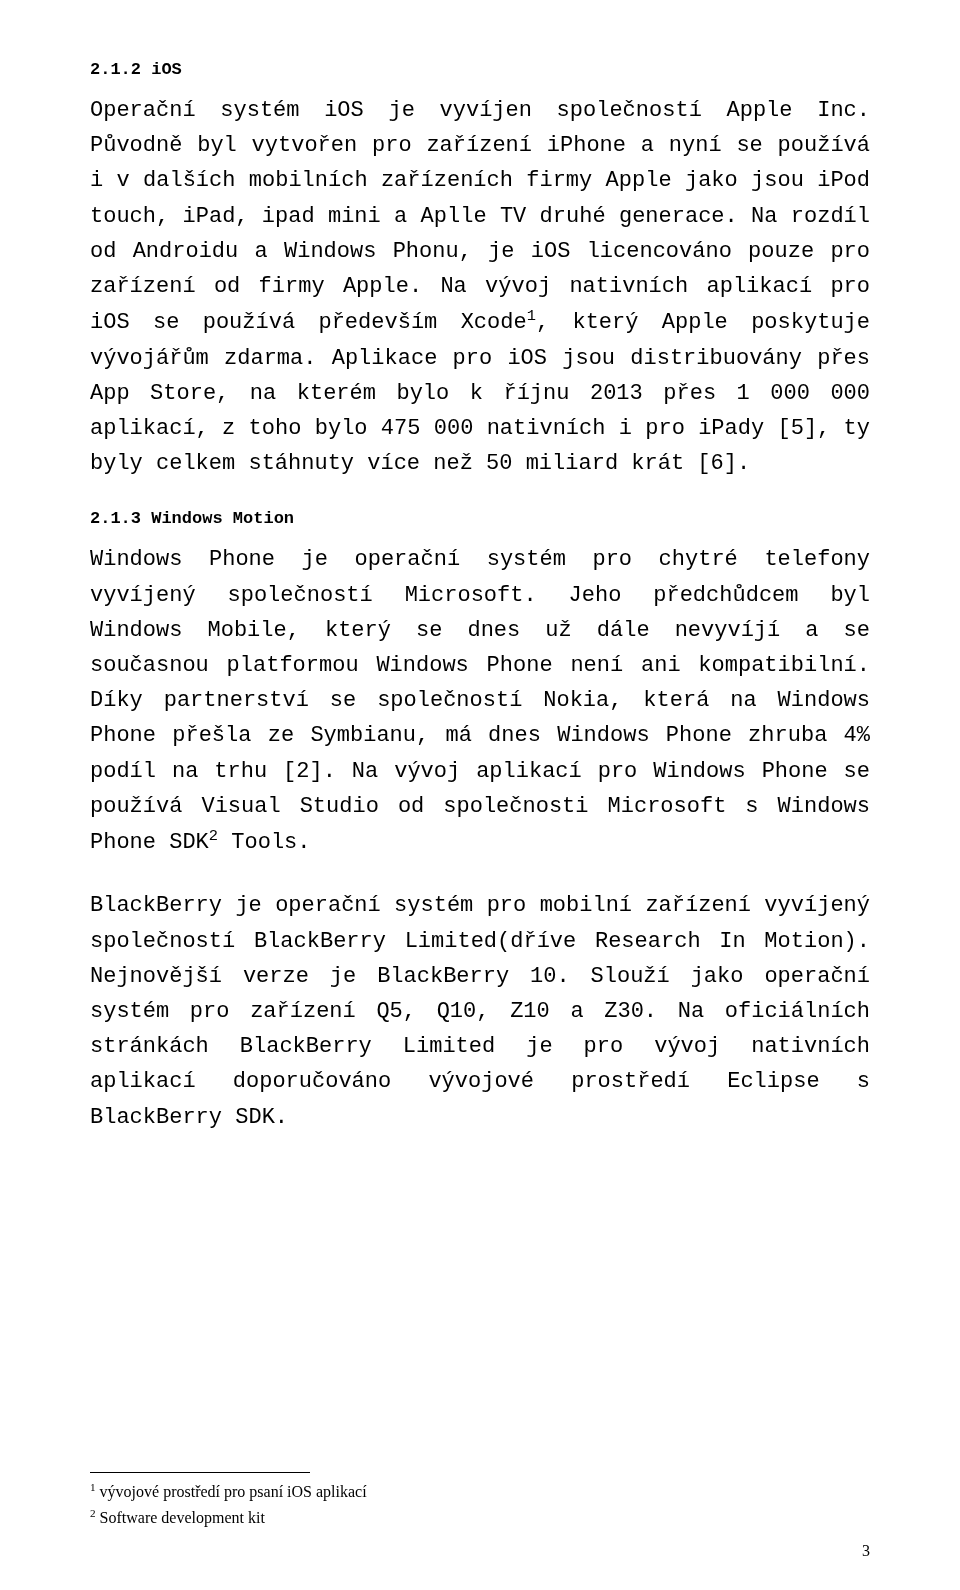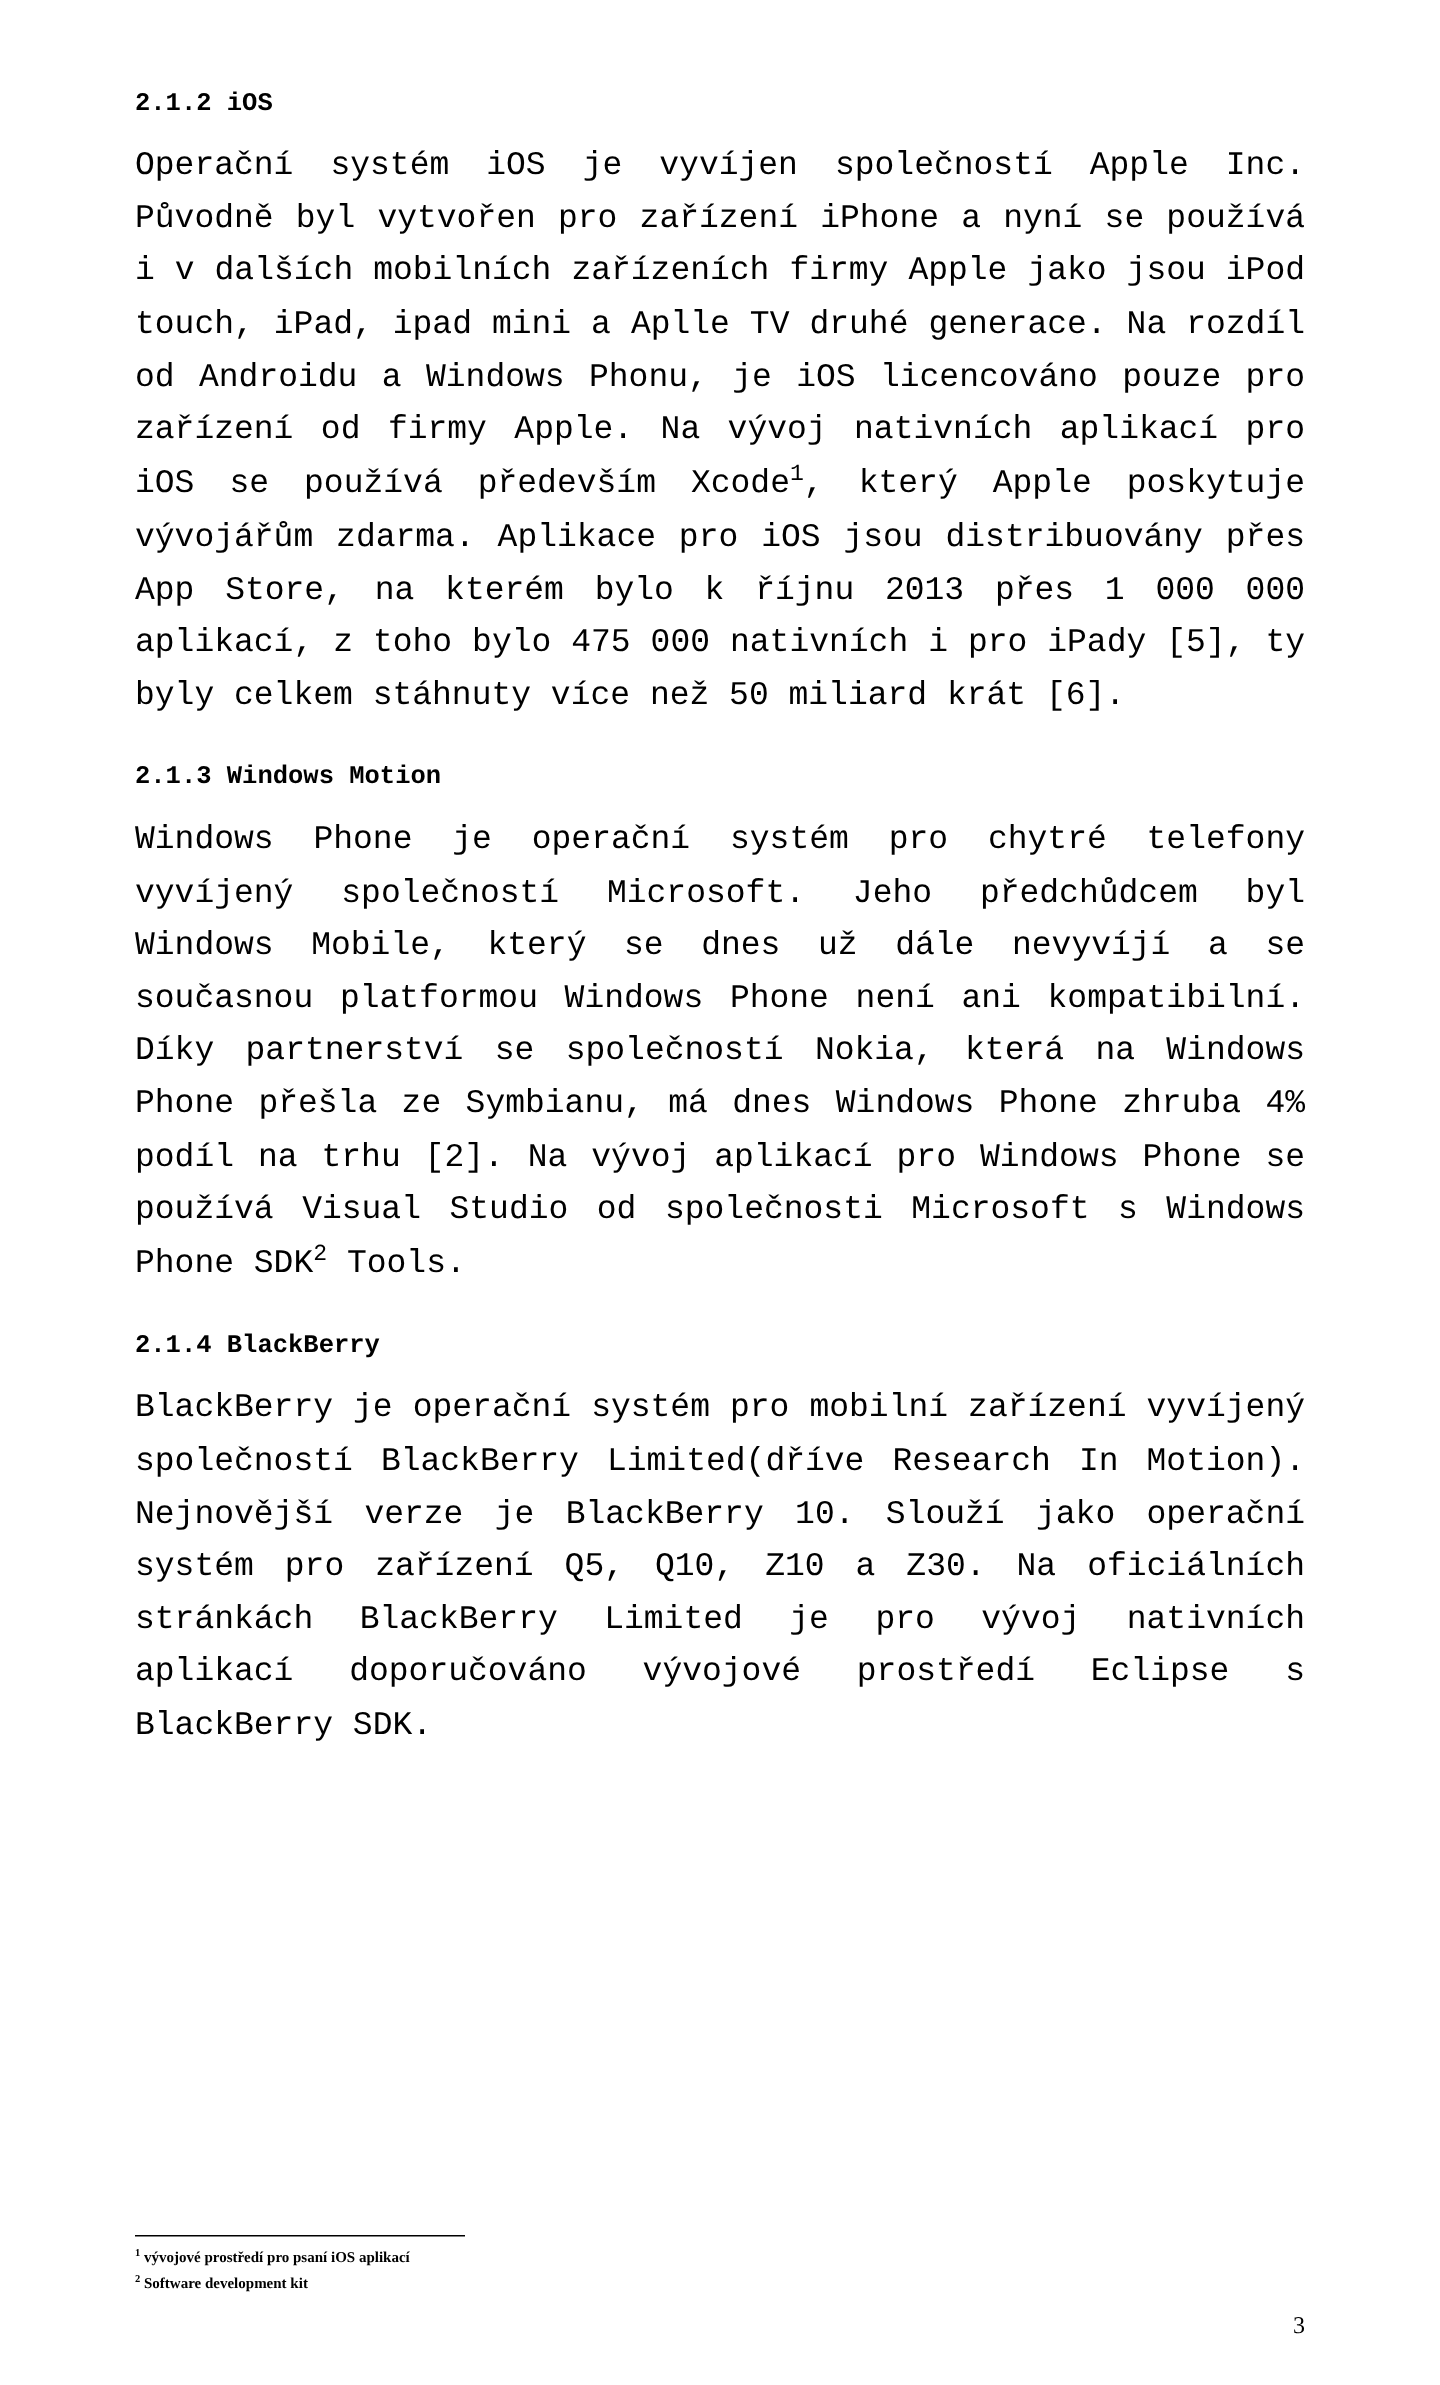--- a/index.html
+++ b/index.html
@@ -56,23 +56,22 @@
 
     .footnote-divider {
       border: none;
       border-top: 1px solid #000;
       width: 220px;
       margin-bottom: 6px;
       margin-left: 0;
     }
 
     .footnote-item {
-      font-size: 10px;
+      font-size: 16px;
       line-height: 1.5;
-      font-weight: bold;
     }
 
     .page-number {
       position: absolute;
       bottom: 30px;
       right: 90px;
       font-size: 16px;
     }
 
     sup {
@@ -105,21 +104,20 @@
       Windows Phone je operační systém pro chytré telefony vyvíjený společností Microsoft.
       Jeho předchůdcem byl Windows Mobile, který se dnes už dále nevyvíjí a se současnou
       platformou Windows Phone není ani kompatibilní. Díky partnerství se společností Nokia,
       která na Windows Phone přešla ze Symbianu, má dnes Windows Phone zhruba 4% podíl
       na trhu [2]. Na vývoj aplikací pro Windows Phone se používá Visual Studio od společnosti
       Microsoft s Windows Phone SDK<sup>2</sup> Tools.
     </p>
   </div>
 
   <div class="section-block">
-    <h2 class="section-heading">2.1.4 BlackBerry</h2>
     <p class="paragraph">
       BlackBerry je operační systém pro mobilní zařízení vyvíjený společností BlackBerry
       Limited(dříve Research In Motion). Nejnovější verze je BlackBerry 10. Slouží jako
       operační systém pro zařízení Q5, Q10, Z10 a Z30. Na oficiálních stránkách BlackBerry
       Limited je pro vývoj nativních aplikací doporučováno vývojové prostředí Eclipse
       s BlackBerry SDK.
     </p>
   </div>
 
 </div>

